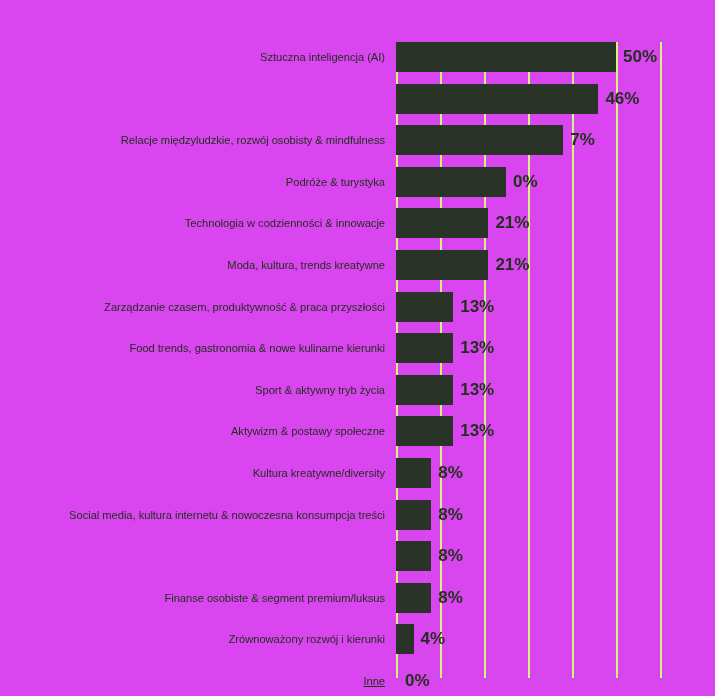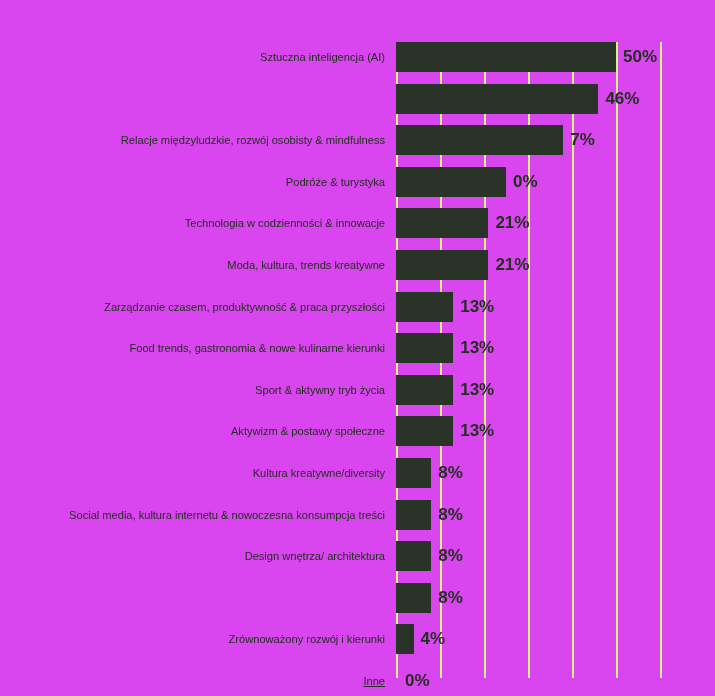--- a/index.html
+++ b/index.html
@@ -165,27 +165,27 @@
         </div>
       </div>
       <div class="bar-row">
         <div class="cat-label" style="color: rgb(35, 48, 31);">Social media, kultura internetu &amp; nowoczesna konsumpcja treści</div>
         <div class="bar-wrap">
           <div class="bar" style="width: 35.2px; background: rgb(42, 51, 40);"></div>
           <div class="bar-value" style="color: rgb(35, 48, 31);">8%</div>
         </div>
       </div>
       <div class="bar-row">
-        <div class="cat-label" style="color: rgb(35, 48, 31);">Design wnętrza/ architektura</div>
-        <div class="bar-wrap">
-          <div class="bar" style="width: 35.2px; background: rgb(42, 51, 40);"></div>
-          <div class="bar-value" style="color: rgb(35, 48, 31);">8%</div>
-        </div>
-      </div>
-      <div class="bar-row">
+        <div class="bar-wrap">
+          <div class="bar" style="width: 35.2px; background: rgb(42, 51, 40);"></div>
+          <div class="bar-value" style="color: rgb(35, 48, 31);">8%</div>
+        </div>
+      </div>
+      <div class="bar-row">
+        <div class="cat-label" style="color: rgb(35, 48, 31);">Finanse osobiste &amp; segment premium/luksus</div>
         <div class="bar-wrap">
           <div class="bar" style="width: 35.2px; background: rgb(42, 51, 40);"></div>
           <div class="bar-value" style="color: rgb(35, 48, 31);">8%</div>
         </div>
       </div>
       <div class="bar-row">
         <div class="cat-label" style="color: rgb(35, 48, 31);">Zrównoważony rozwój i kierunki</div>
         <div class="bar-wrap">
           <div class="bar" style="width: 17.6px; background: rgb(42, 51, 40);"></div>
           <div class="bar-value" style="color: rgb(35, 48, 31);">4%</div>

